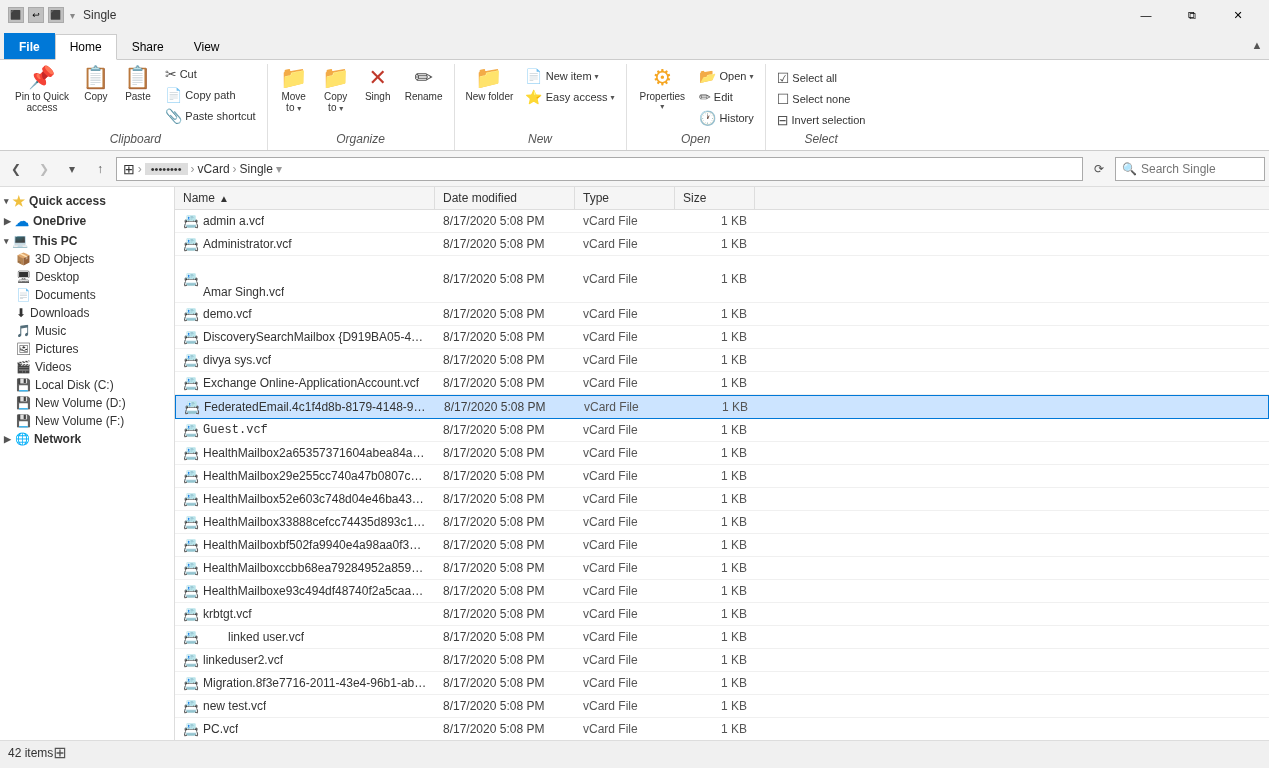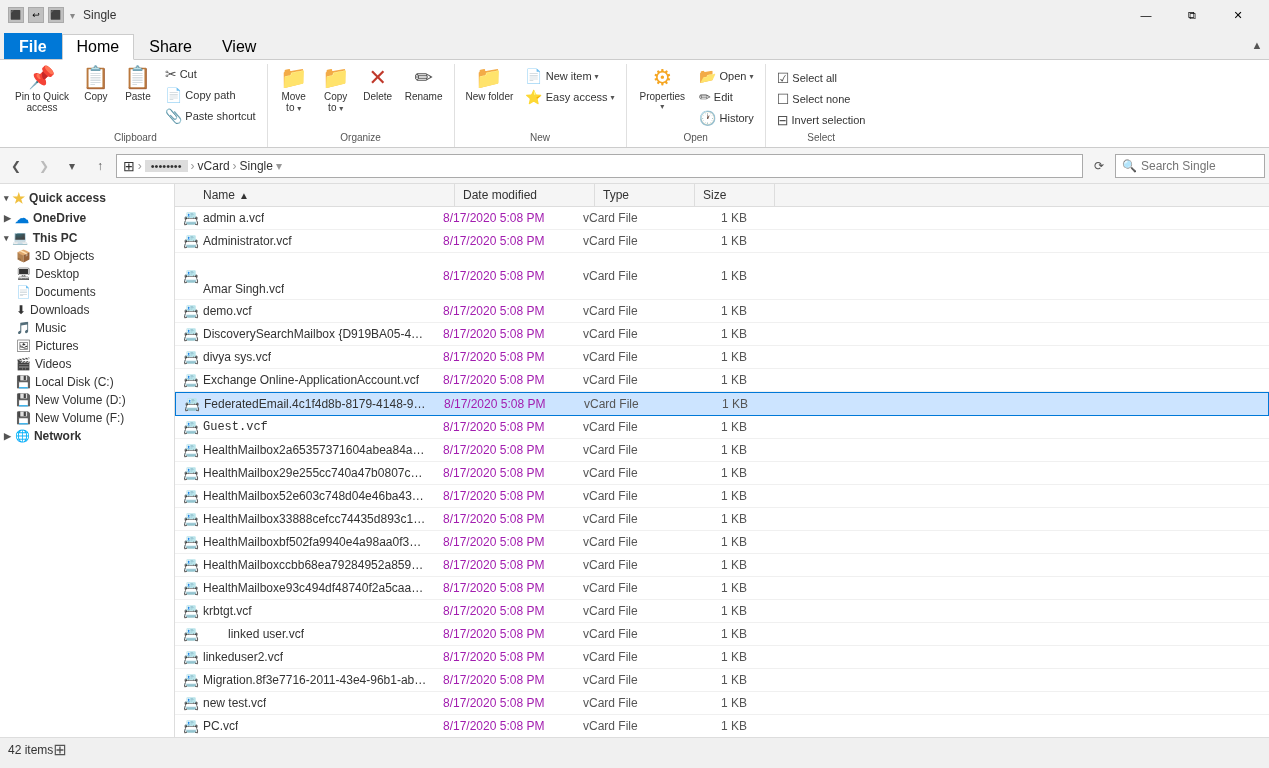--- a/index.html
+++ b/index.html
@@ -24,21 +24,21 @@
     .ribbon-tabs {
       height: 30px;
       background: #f0f0f0;
       display: flex;
       align-items: flex-end;
       border-bottom: 1px solid #ccc;
       padding-left: 4px;
     }
     .ribbon-tab {
       padding: 4px 14px;
-      font-size: 16px;
+      font-size: 12px;
       cursor: pointer;
       border: 1px solid transparent;
       border-bottom: none;
       background: transparent;
       height: 26px;
       display: flex; align-items: center;
     }
     .ribbon-tab.active {
       background: #fff;
       border-color: #ccc;
@@ -70,24 +70,25 @@
       min-width: 60px;
     }
     .ribbon-group:last-child { border-right: none; }
     .ribbon-group-buttons {
       display: flex;
       gap: 2px;
       align-items: flex-start;
       flex: 1;
     }
     .ribbon-group-label {
-      font-size: 10px;
+      font-size: 12px;
       color: #555;
       margin-top: 2px;
       text-align: center;
+      font-style: italic;
     }
     .ribbon-btn {
       display: flex;
       flex-direction: column;
       align-items: center;
       padding: 2px 4px;
       cursor: pointer;
       border: 1px solid transparent;
       border-radius: 2px;
       min-width: 40px;
@@ -234,42 +235,42 @@
     }
     .file-col-header {
       padding: 4px 8px;
       font-size: 12px;
       color: #333;
       border-right: 1px solid #ddd;
       display: flex;
       align-items: center;
       gap: 4px;
     }
-    .col-name { width: 260px; margin-left: 20px; }
+    .col-name { width: 260px; }
     .col-date { width: 140px; }
     .col-type { width: 100px; }
     .col-size { width: 80px; }
 
     .file-row {
       display: flex;
       align-items: center;
       border-bottom: 1px solid #f0f0f0;
       cursor: pointer;
     }
     .file-row.selected { background: #cce4ff; border: 1px solid #0078d7; }
     .file-cell {
       padding: 3px 8px;
       font-size: 12px;
       color: #333;
       white-space: nowrap;
       overflow: hidden;
       text-overflow: ellipsis;
     }
     .file-cell.name { width: 260px; display: flex; align-items: center; gap: 4px; }
-    .file-cell.date { width: 140px; color: #a21caf; }
+    .file-cell.date { width: 140px; color: #404040; }
     .file-cell.type { width: 100px; color: #555; }
     .file-cell.size { width: 80px; color: #555; text-align: right; }
     .file-icon { width: 16px; height: 16px; display: inline-flex; align-items: center; justify-content: center; font-size: 12px; }
 
     
     .status-bar {
       height: 24px;
       background: #f0f0f0;
       border-top: 1px solid #ddd;
       display: flex;
@@ -359,21 +360,21 @@
       <div class="ribbon-btn">
         <span class="ribbon-btn-icon">📁</span>
         <span class="ribbon-btn-label">Move<br>to <span class="dropdown-arrow">▾</span></span>
       </div>
       <div class="ribbon-btn">
         <span class="ribbon-btn-icon">📁</span>
         <span class="ribbon-btn-label">Copy<br>to <span class="dropdown-arrow">▾</span></span>
       </div>
       <div class="ribbon-btn">
         <span class="ribbon-btn-icon" style="color:#c0392b;">✕</span>
-        <span class="ribbon-btn-label">Delete</span>
+        <span class="ribbon-btn-label">Singh</span>
       </div>
       <div class="ribbon-btn">
         <span class="ribbon-btn-icon">✏</span>
         <span class="ribbon-btn-label">Rename</span>
       </div>
     </div>
     <span class="ribbon-group-label">Organize</span>
   </div>
 
   <div class="ribbon-group">

